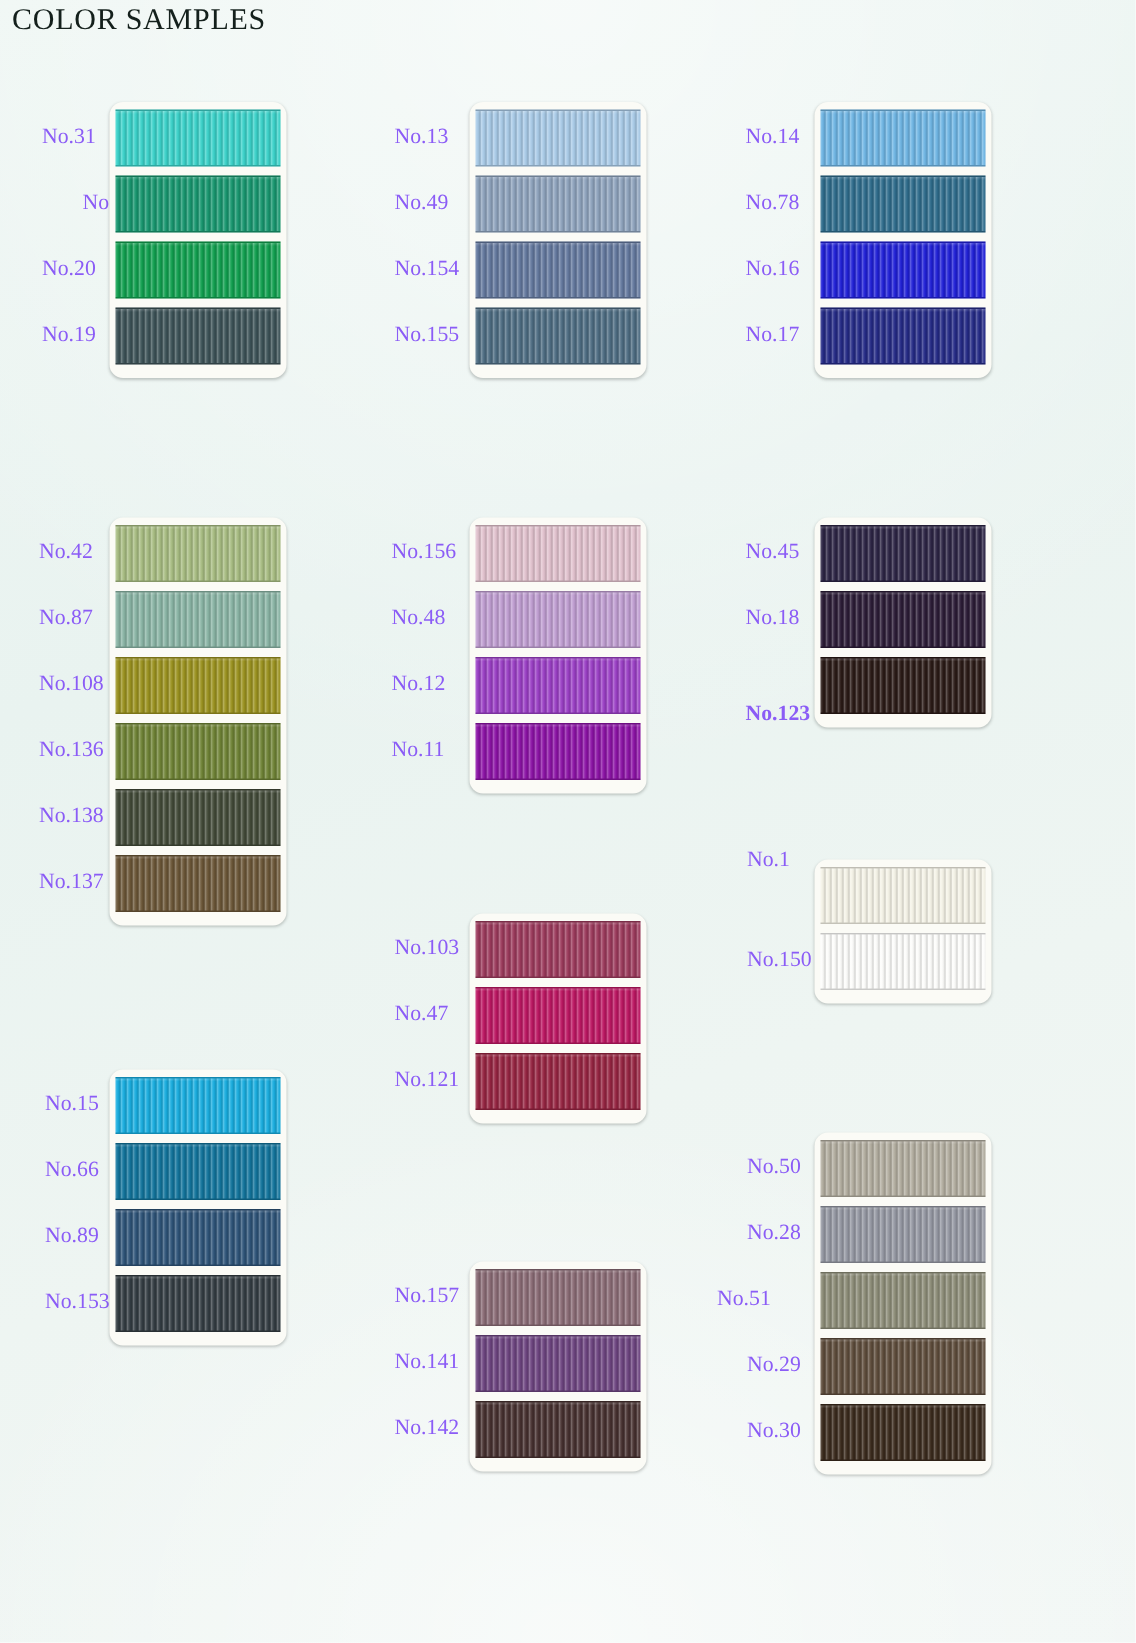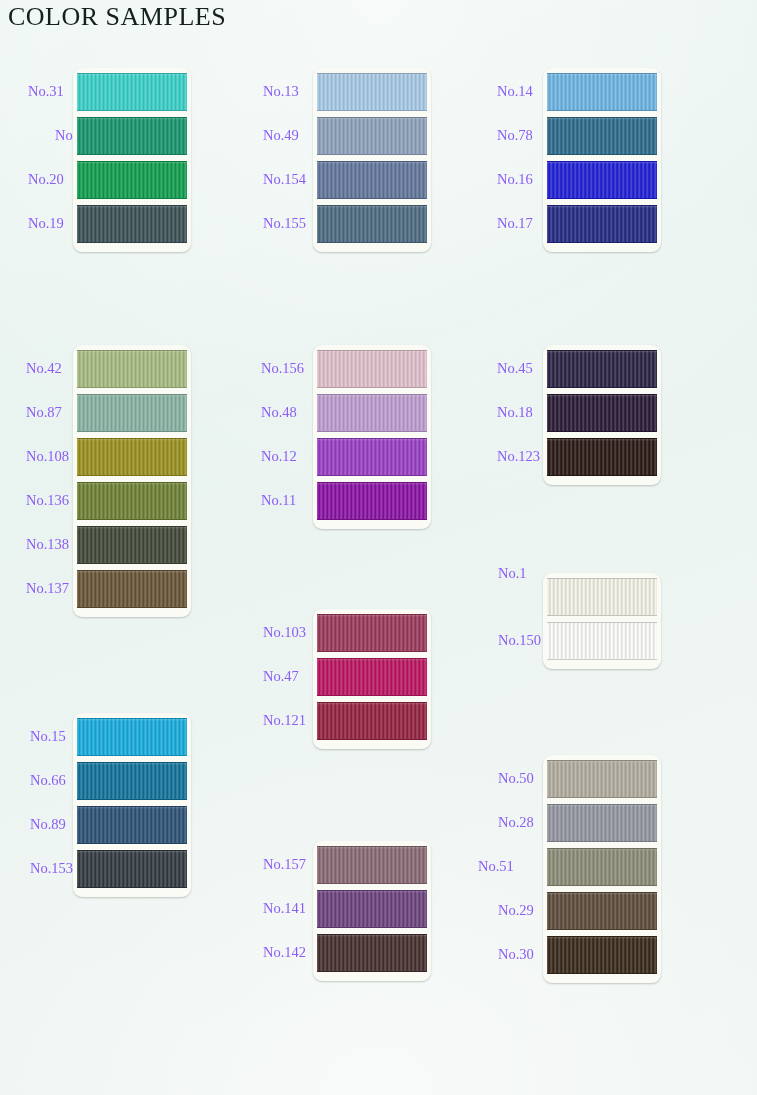--- a/index.html
+++ b/index.html
@@ -21,21 +21,21 @@
     inset: 0;
     background:
       radial-gradient(120% 80% at 50% 0%, rgba(255,255,255,0.55), rgba(255,255,255,0) 60%),
       radial-gradient(100% 60% at 50% 100%, rgba(255,255,255,0.5), rgba(255,255,255,0) 55%);
     pointer-events: none;
   }
   .page-title {
     position: absolute;
     left: 8px;
     top: 2px;
-    font-size: 26px;
+    font-size: 20px;
     letter-spacing: 0.5px;
     color: #14201c;
     font-family: "Liberation Serif", serif;
     font-weight: 400;
   }
 
   
   .card {
     position: absolute;
   }
@@ -156,21 +156,21 @@
       <div class="card-inner" style="left: 313px; top: 345px; width: 118px; height: 184px;">
         <div class="band" title="No.156" style="height: 38px; background: rgb(226, 194, 206);"></div>
         <div class="band" title="No.48" style="height: 38px; background: rgb(192, 158, 210);"></div>
         <div class="band" title="No.12" style="height: 38px; background: rgb(155, 63, 198);"></div>
         <div class="band" title="No.11" style="height: 38px; background: rgb(140, 18, 166);"></div>
       </div>
     </div>
     <div class="card">
       <div class="swatch-label" style="left: 497px; top: 360px; position: absolute;">No.45</div>
       <div class="swatch-label" style="left: 497px; top: 404px; position: absolute;">No.18</div>
-      <div class="swatch-label" style="left: 497px; top: 448px; position: absolute;">No.123</div>
+      <div class="swatch-label" style="left: 497px; top: 468px; position: absolute; font-weight: bold;">No.123</div>
       <div class="card-inner" style="left: 543px; top: 345px; width: 118px; height: 140px;">
         <div class="band" title="No.45" style="height: 38px; background: rgb(44, 36, 68);"></div>
         <div class="band" title="No.18" style="height: 38px; background: rgb(43, 27, 54);"></div>
         <div class="band" title="No.123" style="height: 38px; background: rgb(42, 26, 22);"></div>
       </div>
     </div>
     <div class="card">
       <div class="swatch-label" style="left: 498px; top: 565px; position: absolute;">No.1</div>
       <div class="swatch-label" style="left: 498px; top: 632px; position: absolute;">No.150</div>
       <div class="card-inner" style="left: 543px; top: 573px; width: 118px; height: 96px;">

